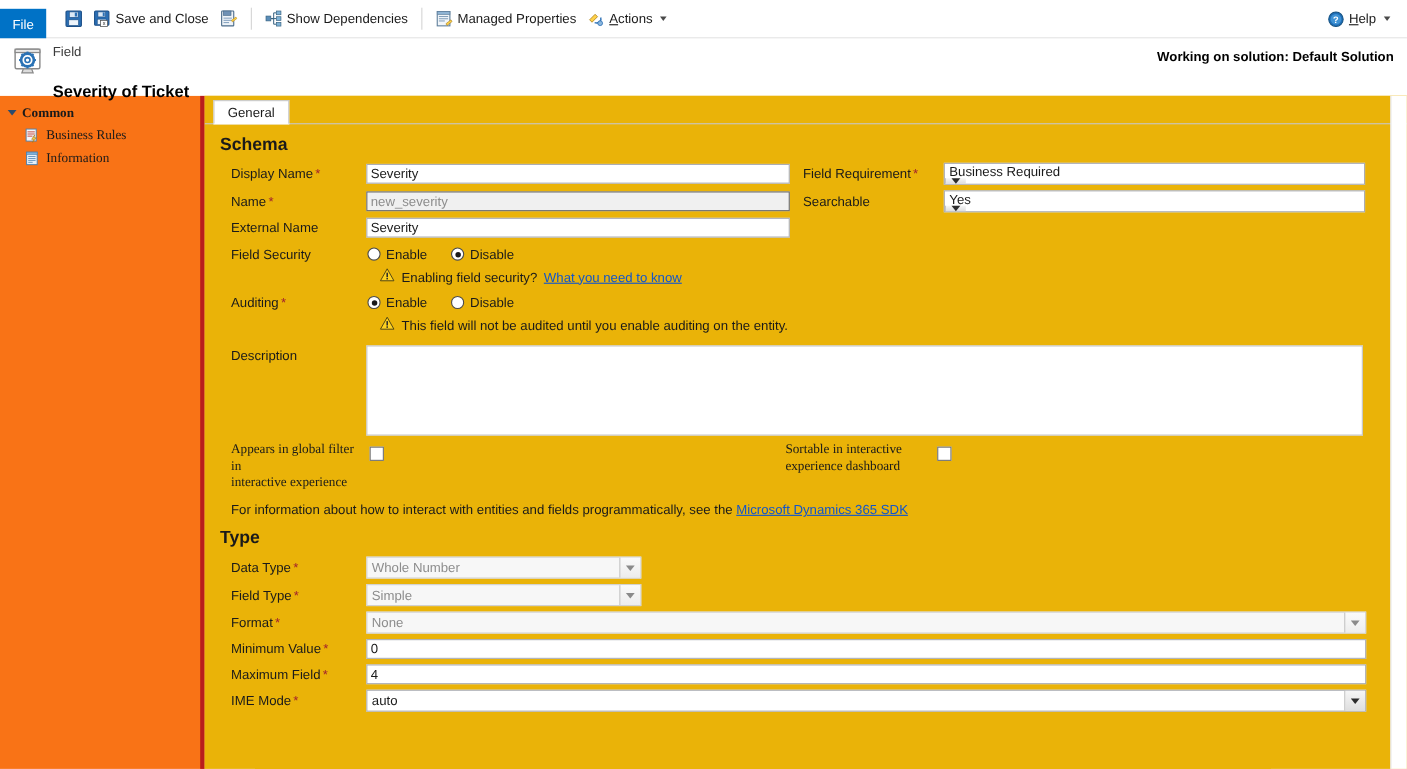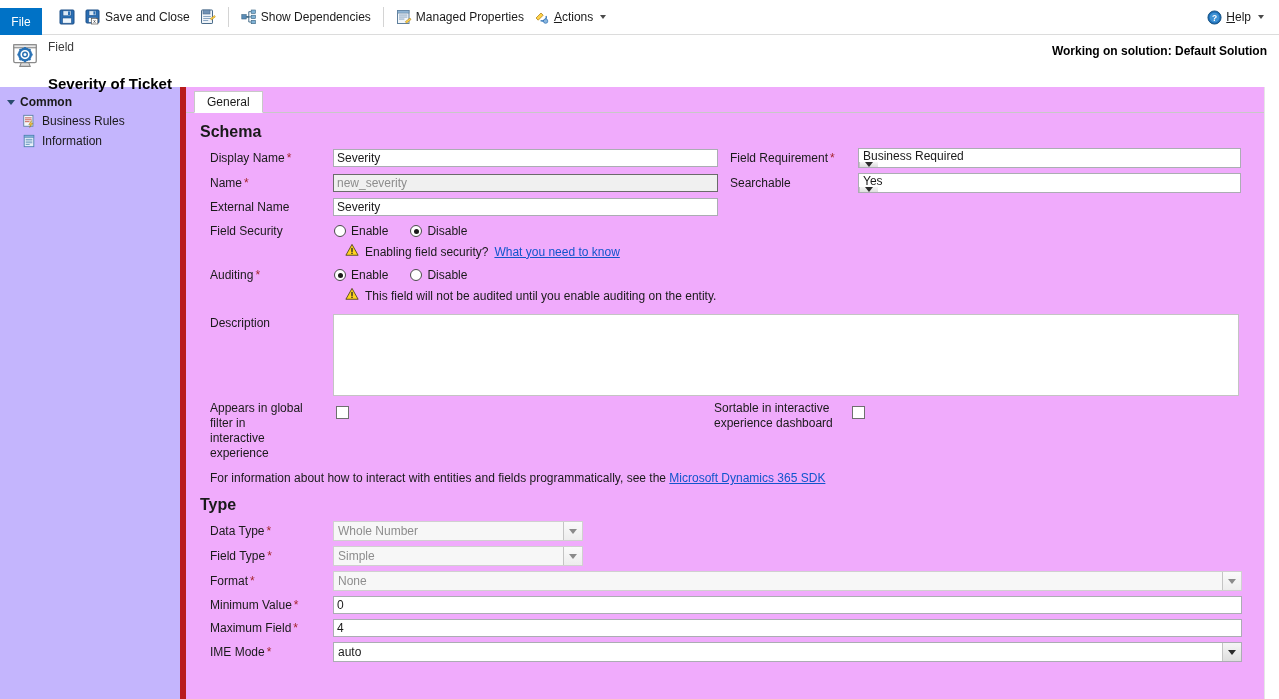--- a/index.html
+++ b/index.html
@@ -69,23 +69,24 @@
     position: absolute; right: 12px; top: 9px;
     font-size: 12px; font-weight: bold; color: #000000;
   }
 
   
   .body-split { display: flex; height: calc(699px - 35px - 52px); }
 
   
   .sidebar {
     width: 186px; flex: none;
-    background: #c4b5fd;
-    border-right: 6px solid #b91c1c;
+    background: #f97316;
+    border-right: 4px solid #b91c1c;
     padding: 6px 0 0 0;
+    font-family: Liberation Serif, serif;
   }
   .nav-group {
     display: flex; align-items: center; gap: 5px;
     padding: 2px 0 2px 7px;
     font-weight: bold; font-size: 12px; color: #1a1a1a;
     cursor: pointer;
   }
   .tri-dn {
     width: 0; height: 0;
     border-left: 4px solid transparent;
@@ -95,21 +96,21 @@
   .nav-item {
     display: flex; align-items: center; gap: 6px;
     padding: 3px 0 3px 22px;
     font-size: 12px; color: #1a1a1a;
     cursor: pointer;
   }
 
   
   .content {
     flex: 1; position: relative;
-    background: #f0abfc;
+    background: #eab308;
     overflow: hidden;
   }
   .tabstrip {
     height: 22px;
     border-bottom: 1px solid #c8c8c8;
     display: flex; align-items: flex-end;
     padding-left: 8px;
     margin-top: 4px;
   }
   .tab {
@@ -238,20 +239,21 @@
 
   .sdk-note {
     margin: 10px 0 0 12px;
     font-size: 12px; color: #1a1a1a;
   }
 
   
   .dual-row {
     display: flex; align-items: flex-start;
     margin-top: 3px;
+    font-family: Liberation Serif, serif;
   }
   .dual-left { display: flex; align-items: flex-start; }
   .dual-right { display: flex; align-items: flex-start; margin-left: 365px; }
   .dual-lbl { width: 128px; font-size: 12px; line-height: 1.25; }
   .dual-box { margin-left: 10px; margin-top: 5px; }
 
   
   .vscroll {
     position: absolute; right: 0; top: 0; bottom: 0;
     width: 15px;

